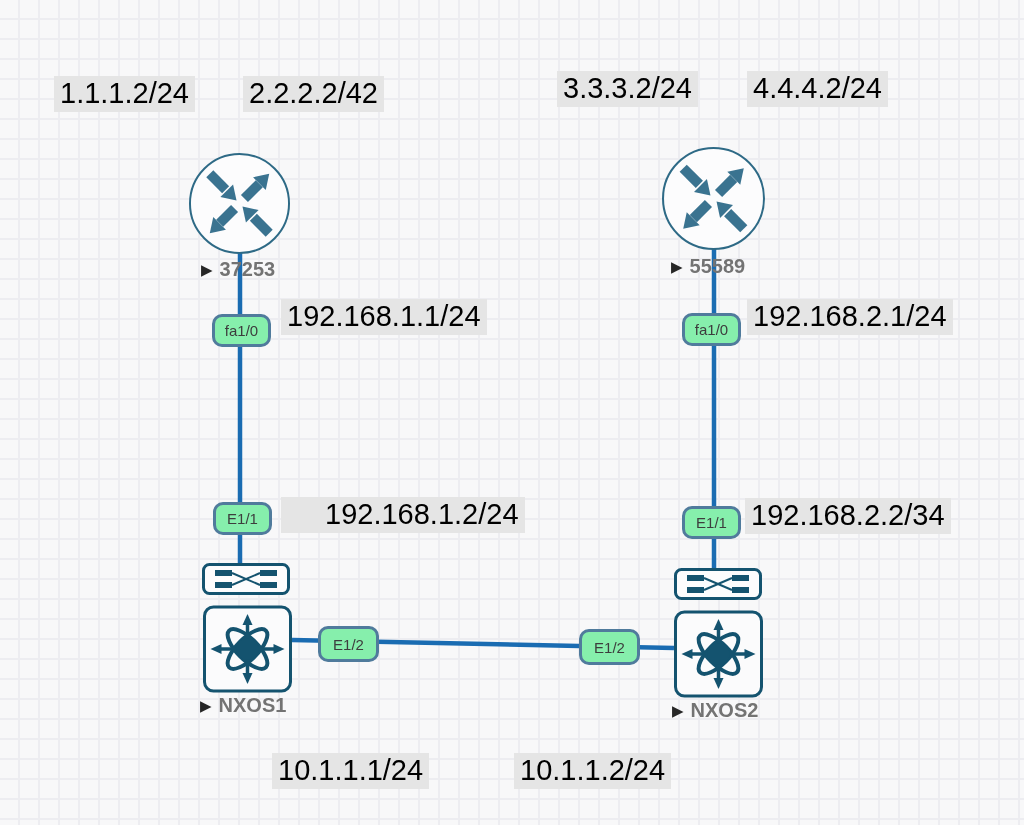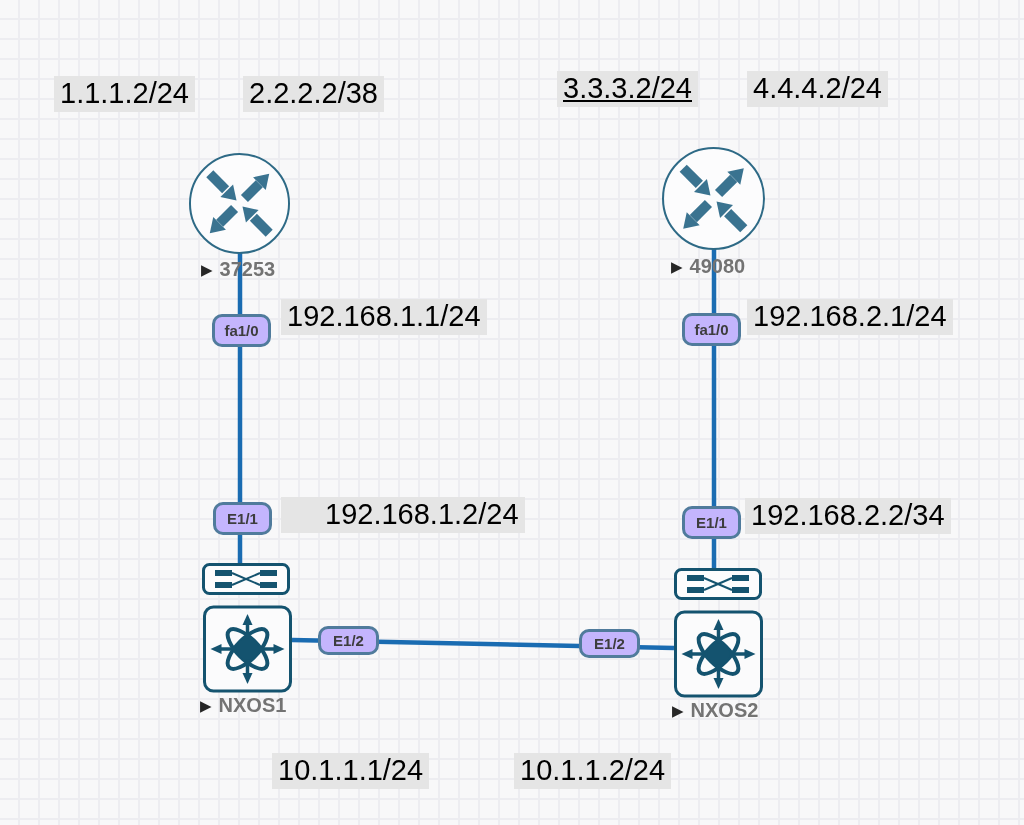--- a/index.html
+++ b/index.html
@@ -14,43 +14,43 @@
     background-position:-2px -2px;
   }
   .edges{position:absolute;left:0;top:0;width:1024px;height:825px;z-index:1;}
   .ip-label{
     position:absolute;z-index:2;background:#e5e5e5;color:#000000;
     font-size:29px;line-height:1.12;padding:1px 6px 3px 6px;white-space:nowrap;
   }
   .node{position:absolute;z-index:3;}
   .port-badge{
     position:absolute;z-index:4;display:flex;align-items:center;justify-content:center;
-    background:#c4b5fd;border:3px solid #507b9c;border-radius:10px;
-    font-weight:bold;font-size:15px;color:#3d3d3d;box-sizing:border-box;white-space:nowrap;
+    background:#86efac;border:3px solid #507b9c;border-radius:10px;
+    font-weight:normal;font-size:15px;color:#3d3d3d;box-sizing:border-box;white-space:nowrap;
   }
   .badge-sm{width:59px;height:33px;}
-  .badge-md{width:61px;height:29px;text-align:right;}
+  .badge-md{width:61px;height:36px;text-align:right;}
   .node-label{
     position:absolute;z-index:5;display:flex;align-items:center;gap:7px;white-space:nowrap;
   }
   .node-label .tri{font-size:15px;color:#262626;line-height:1;}
   .node-label .lbl{font-weight:700;font-size:20px;color:#737373;line-height:1;}
 </style>
 </head>
 <body>
 
 <svg class="edges">
   <line x1="240" y1="253" x2="240" y2="564" stroke="#1a6cb2" stroke-width="4.5"></line>
   <line x1="714" y1="248" x2="714" y2="569" stroke="#1a6cb2" stroke-width="4.5"></line>
   <line x1="292" y1="640" x2="674" y2="648" stroke="#1a6cb2" stroke-width="4.5"></line>
 </svg>
 
 <div class="ip-label" style="left:54px;top:76px;">1.1.1.2/24</div>
-<div class="ip-label" style="left:243px;top:76px;">2.2.2.2/38</div>
-<div class="ip-label" style="left:557px;top:71px;text-decoration:underline;">3.3.3.2/24</div>
+<div class="ip-label" style="left:243px;top:76px;">2.2.2.2/42</div>
+<div class="ip-label" style="left:557px;top:71px;">3.3.3.2/24</div>
 <div class="ip-label" style="left:747px;top:71px;">4.4.4.2/24</div>
 
 <div class="ip-label" style="left:281px;top:299px;text-align:right;">192.168.1.1/24</div>
 <div class="ip-label" style="left:281px;top:497px;padding-left:44px;">192.168.1.2/24</div>
 <div class="ip-label" style="left:747px;top:299px;text-align:right;">192.168.2.1/24</div>
 <div class="ip-label" style="left:745px;top:498px;">192.168.2.2/34</div>
 
 <div class="ip-label" style="left:272px;top:753px;">10.1.1.1/24</div>
 <div class="ip-label" style="left:514px;top:753px;">10.1.1.2/24</div>
 
@@ -84,21 +84,21 @@
       <polygon points="82,22 78.5,38.3 65.7,25.5" stroke="none"></polygon>
       <line x1="47" y1="57" x2="32" y2="72"></line>
       <polygon points="22,82 25.5,65.7 38.3,78.5" stroke="none"></polygon>
       <line x1="82" y1="82" x2="66" y2="66"></line>
       <polygon points="55,55 58.5,71.3 71.3,58.5" stroke="none"></polygon>
     </g>
   </svg>
 </div>
 <div class="node-label" style="left:671px;top:256px;">
   <span class="tri">▶</span>
-  <span class="lbl">49080</span>
+  <span class="lbl">55589</span>
 </div>
 
 <div class="node" style="left:202px;top:563px;">
   <svg width="88" height="32" viewBox="0 0 88 32">
     <rect x="1.5" y="1.5" width="85" height="29" rx="6" fill="#fcfcfd" stroke="#14536f" stroke-width="3"></rect>
     <g fill="#14536f" stroke="#14536f">
       <rect x="13" y="7" width="17" height="6" stroke="none"></rect>
       <rect x="13" y="19" width="17" height="6" stroke="none"></rect>
       <rect x="58" y="7" width="17" height="6" stroke="none"></rect>
       <rect x="58" y="19" width="17" height="6" stroke="none"></rect>

